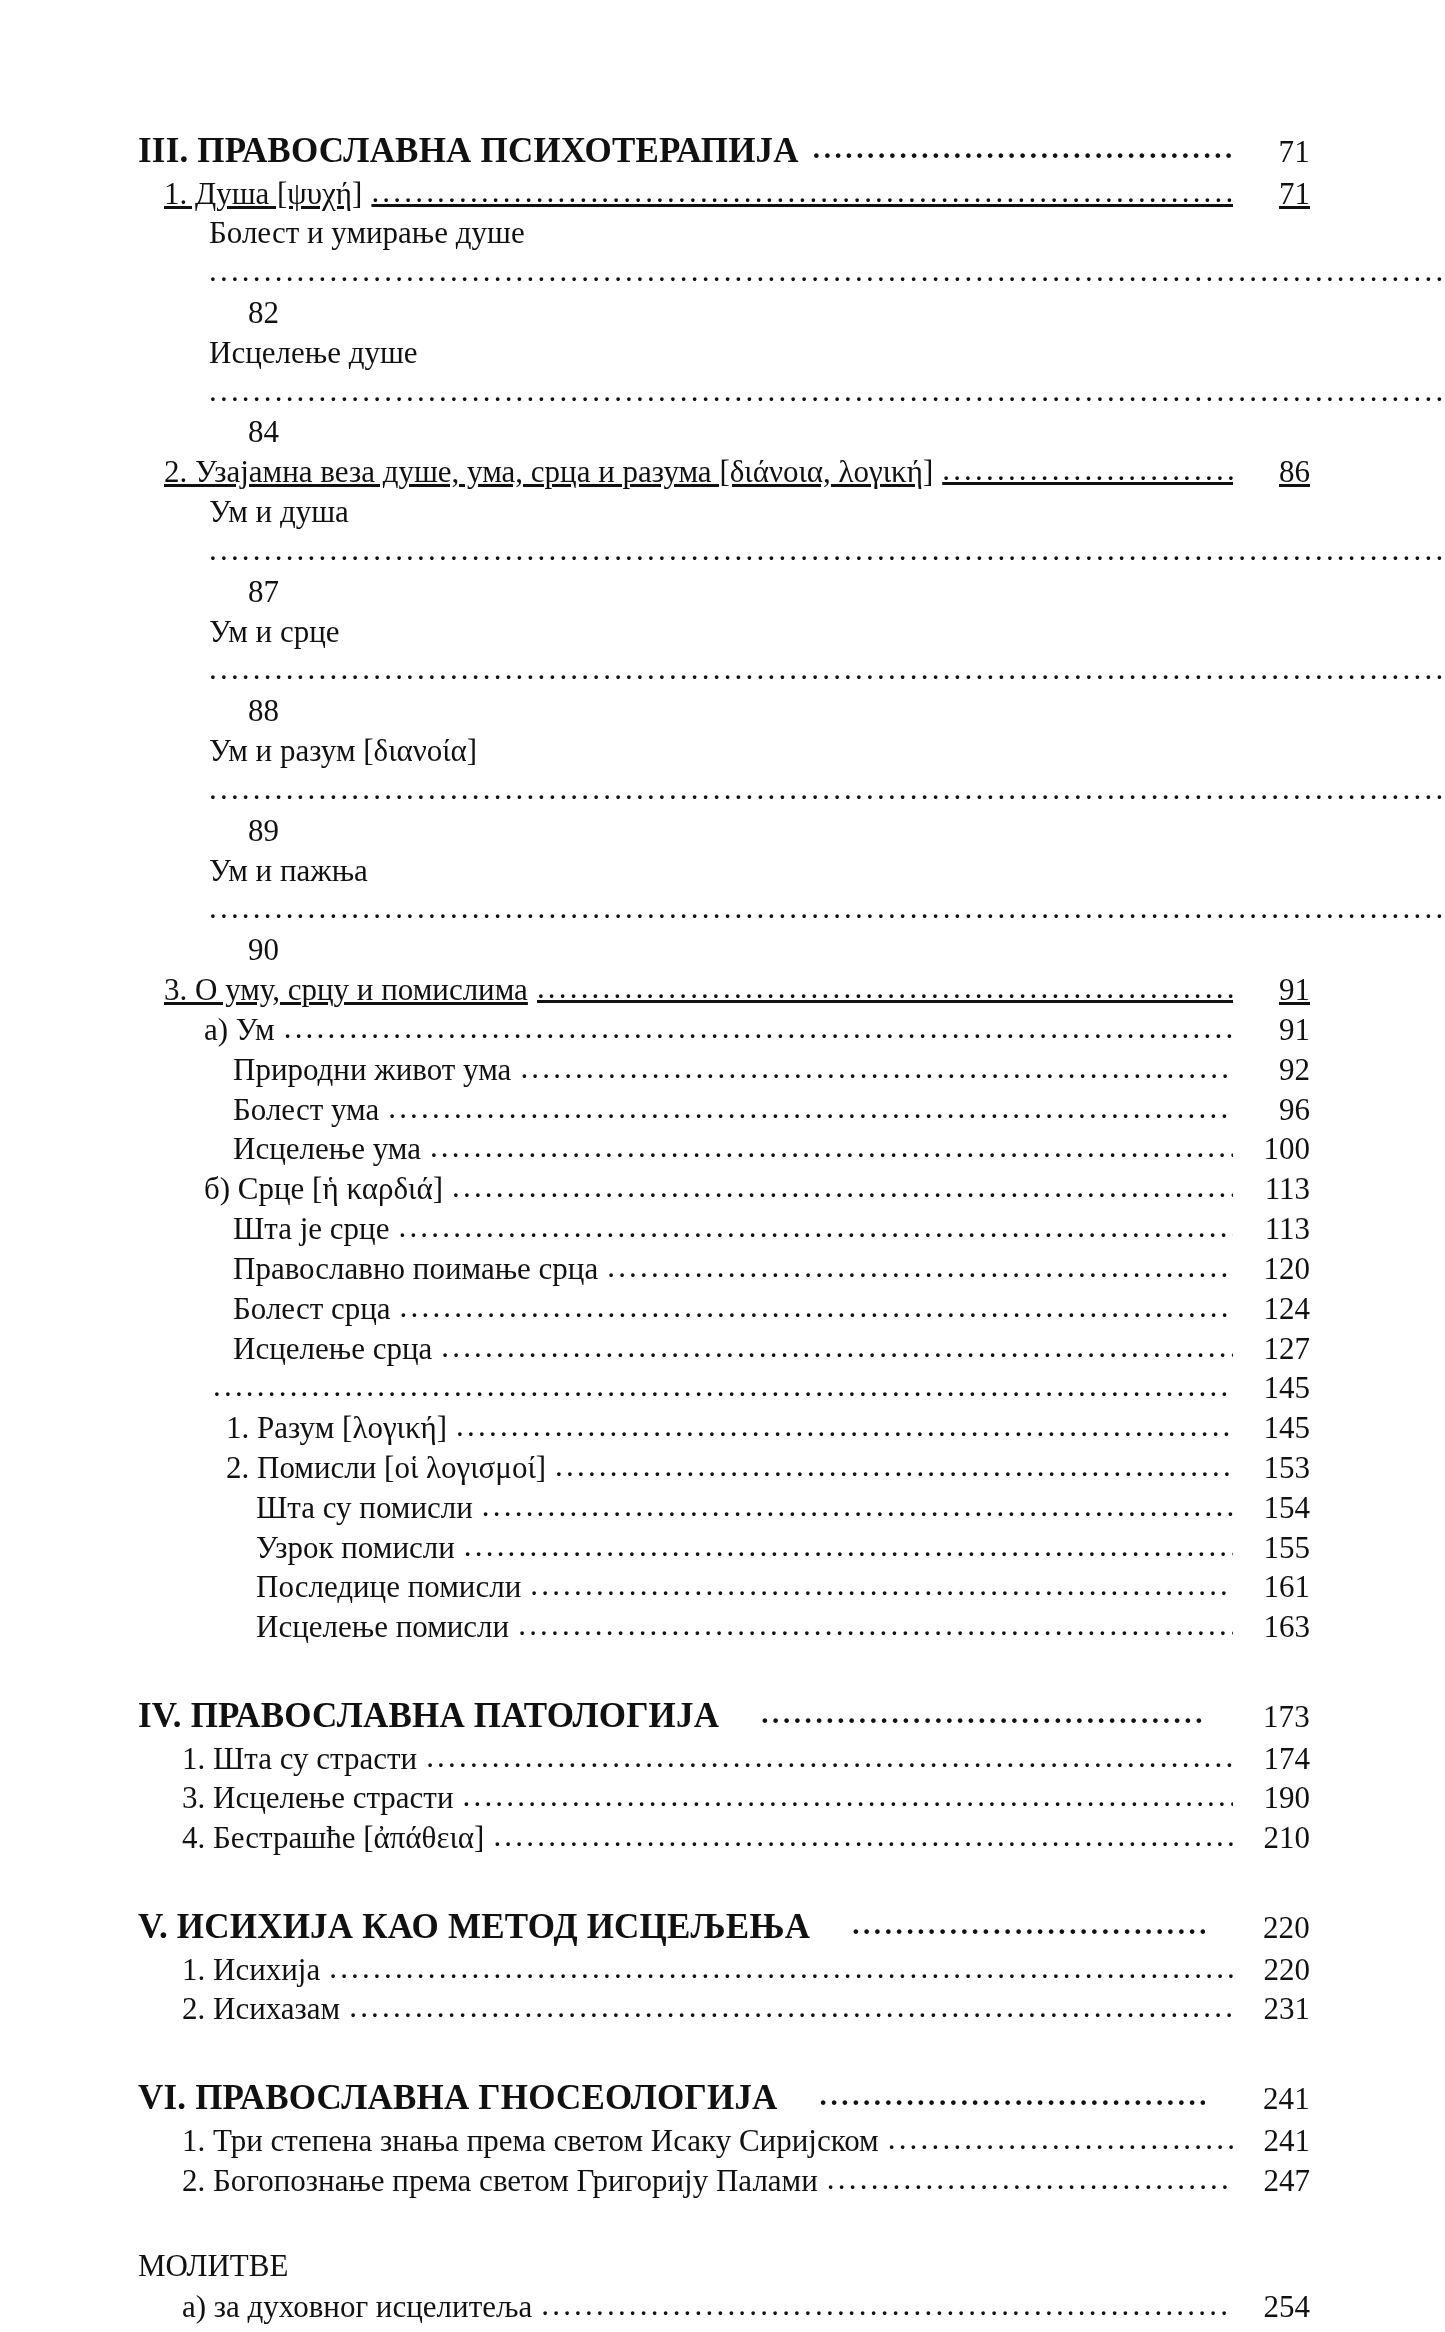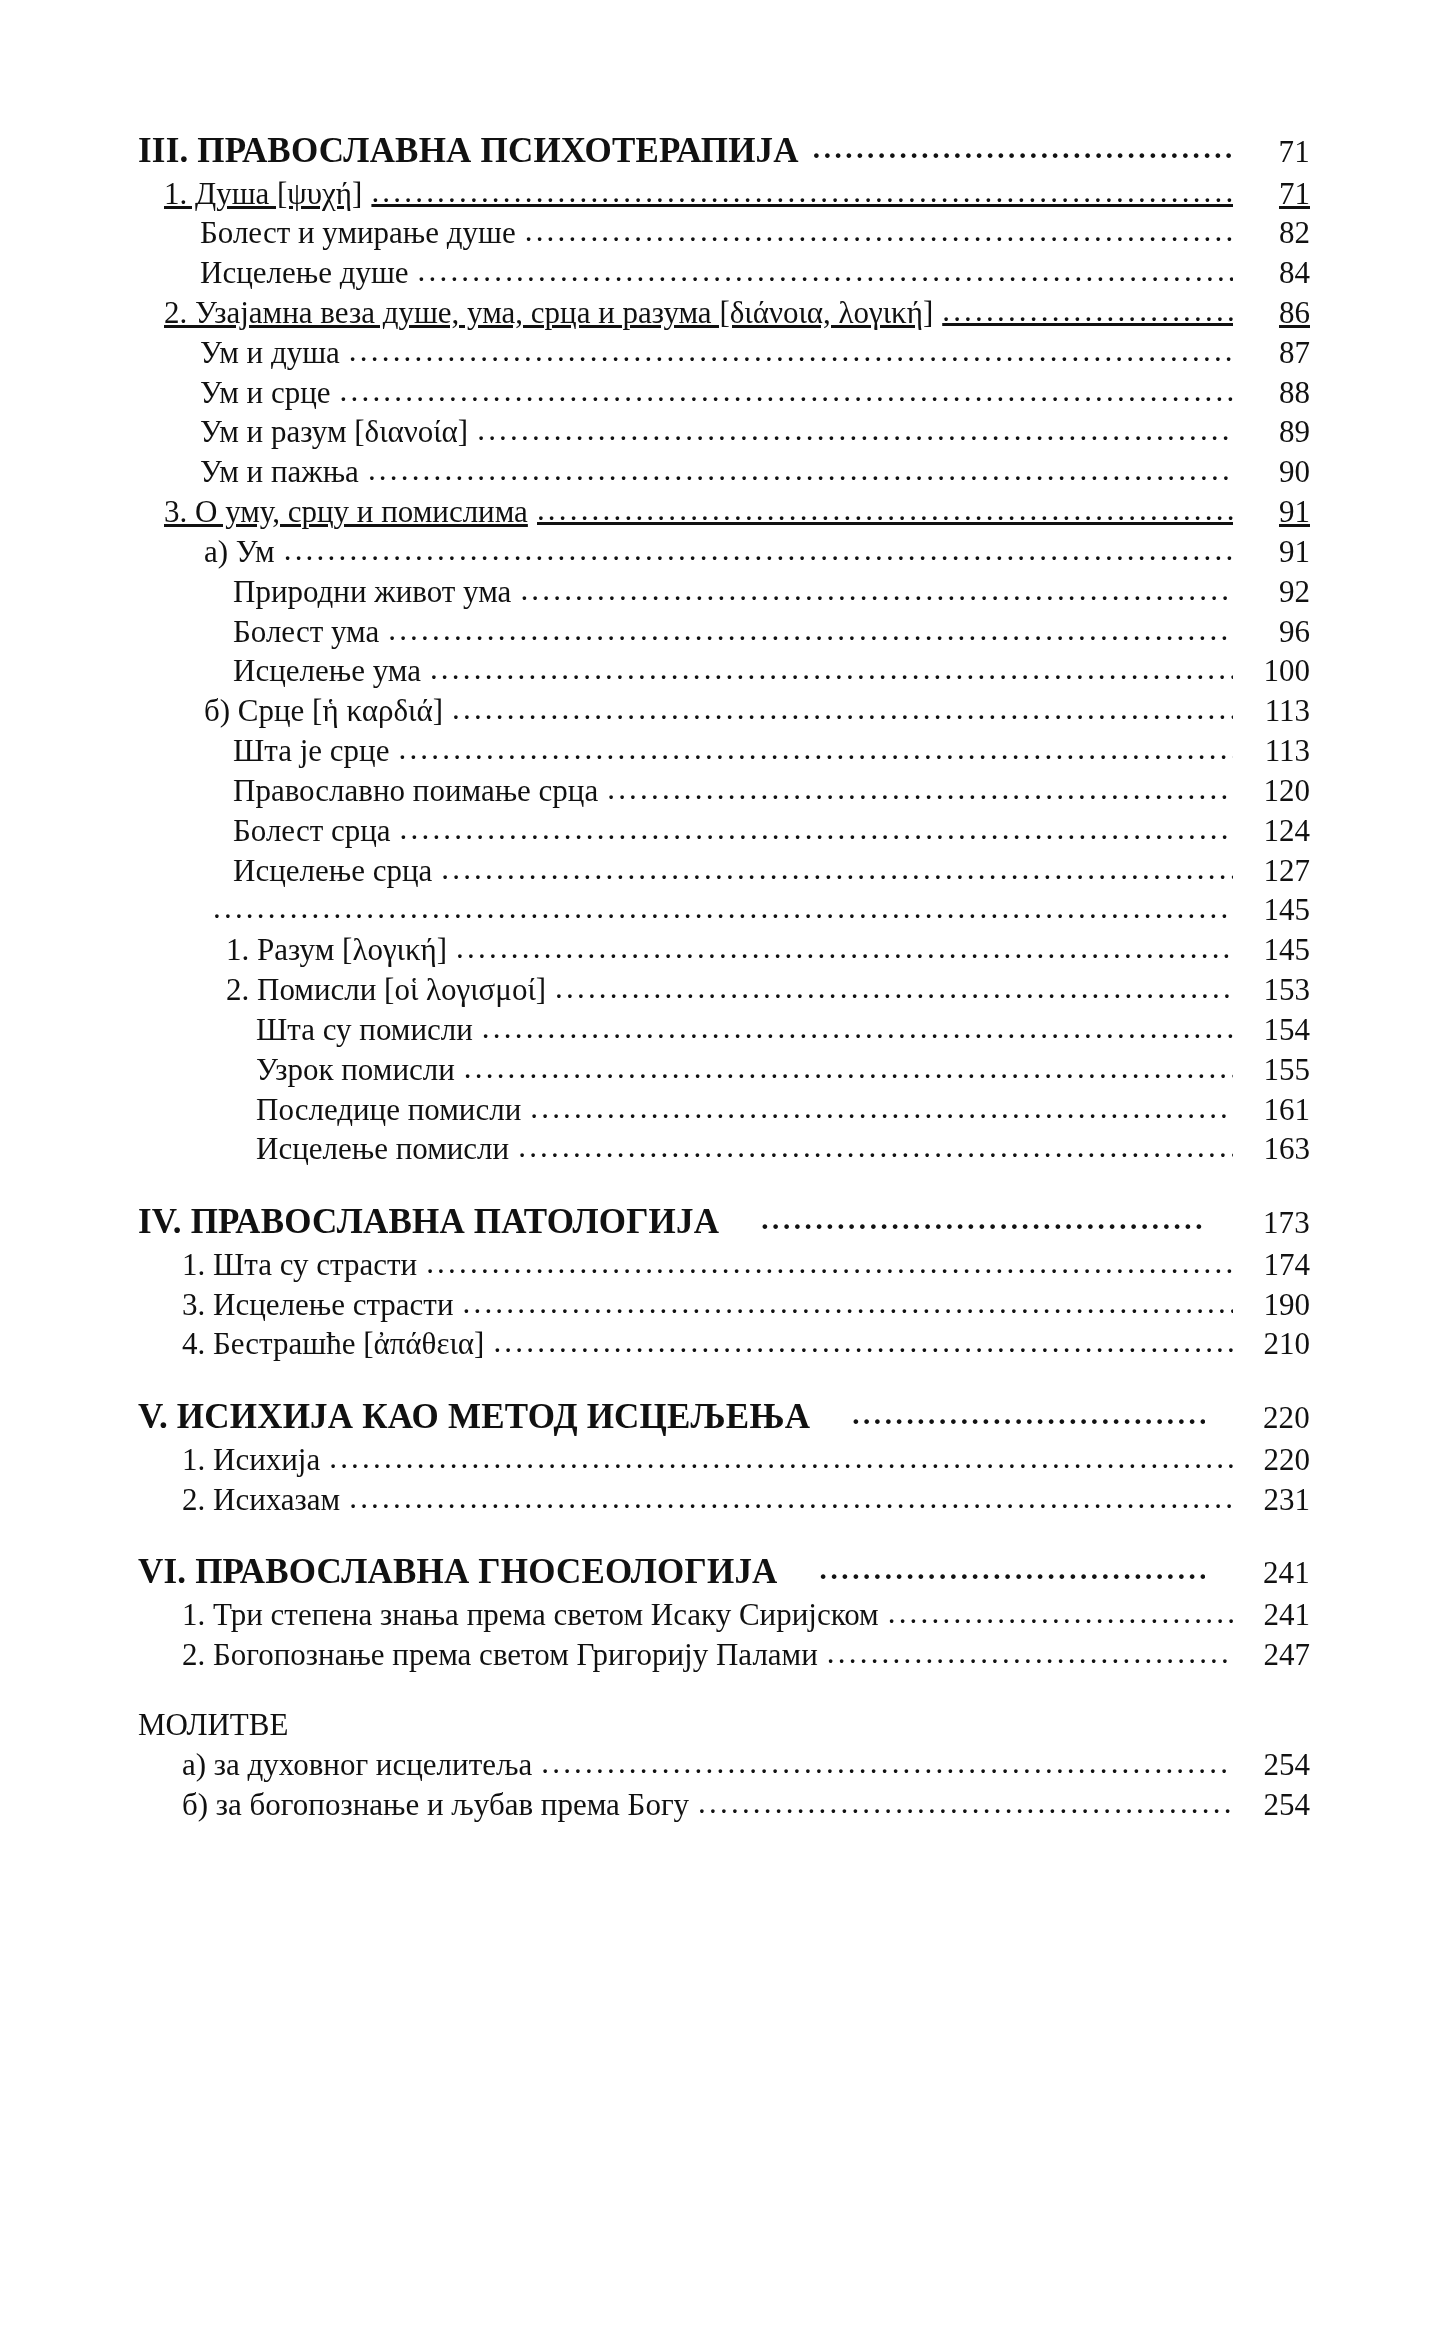--- a/index.html
+++ b/index.html
@@ -117,20 +117,21 @@
     line-height: 1.285;
     padding-left: 66px;
   }
   .lvl-2 .pageno { font-size: 31px; }
 
   
   .lvl-s1 {
     font-size: 31px;
     line-height: 1.285;
     padding-left: 62px;
+    flex-direction: column;
   }
   .lvl-s1 .pageno { font-size: 31px; }
 
   
   .lvl-s2 {
     font-size: 31px;
     line-height: 1.285;
     padding-left: 95px;
     align-items: flex-end;
   }
@@ -154,21 +155,21 @@
 
   
   .lvl-p {
     font-size: 31px;
     line-height: 1.285;
     padding-left: 44px;
   }
   .lvl-p .pageno { font-size: 31px; }
 
   
-  .gap-before { margin-top: 30px; gap: 28px; }
+  .gap-before { margin-top: 46px; gap: 28px; }
 </style>
 </head>
 <body>
 
 <div class="page">
   <div class="toc" id="toc-root">
       <div class="row lvl-part">
         <span class="label">III.  ПРАВОСЛАВНА ПСИХОТЕРАПИЈА</span>
         <span class="leader"></span>
         <span class="pageno">71</span>

